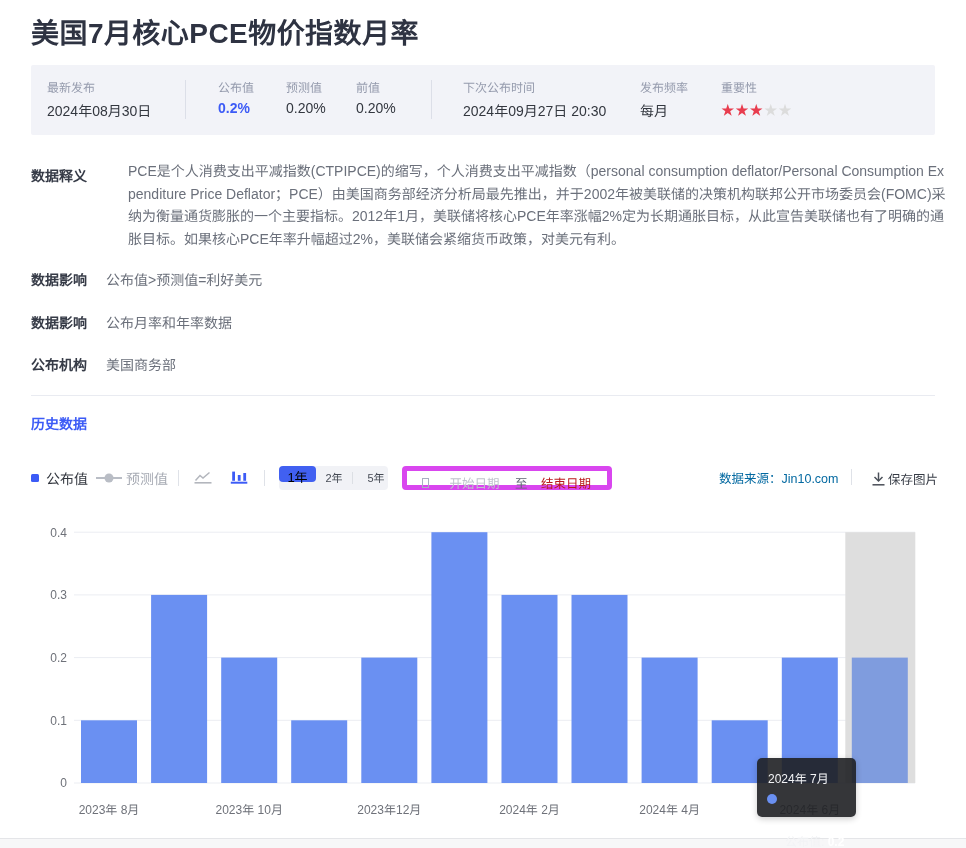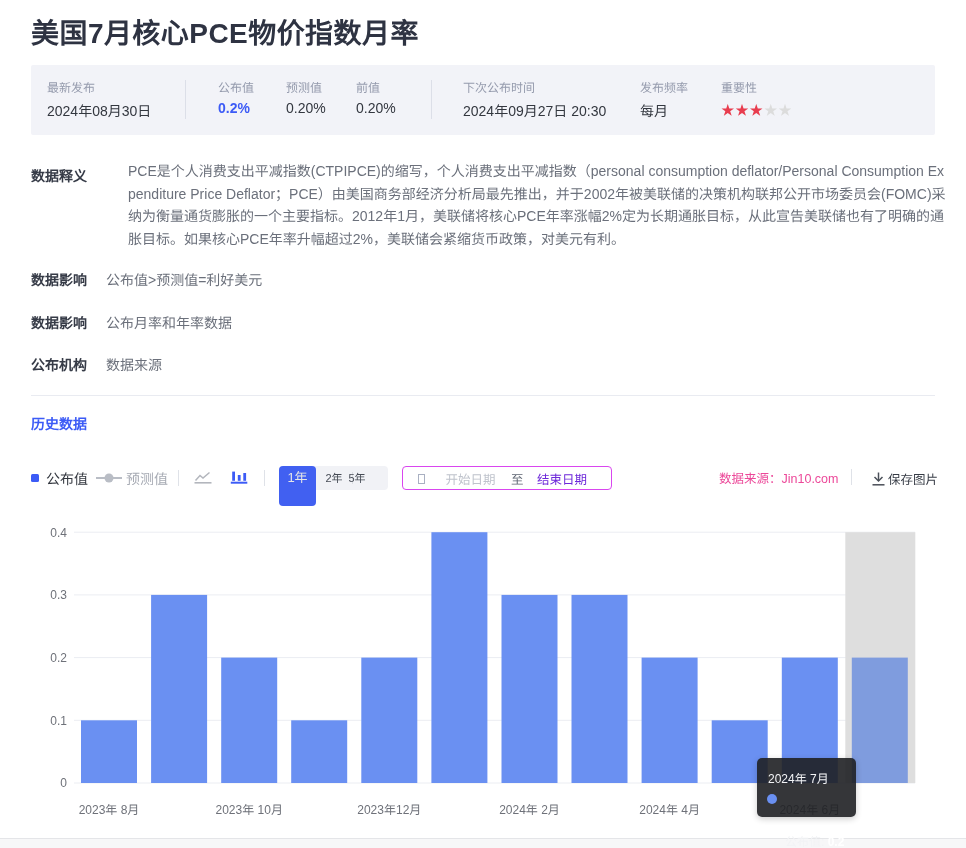--- a/index.html
+++ b/index.html
@@ -20,24 +20,24 @@
   #para { left:106px; top:160px; width:840px;margin-left:22px; }
   .row-body { font-size:14px; color:#6b707b; white-space:nowrap; }
 
   #divider1 { left:31px; top:395px; width:904px; height:1px; background:#e9ebf1; }
   #hist { left:31px; top:413px; font-size:14px; font-weight:700; color:#3c5bf6; }
 
   .ctrl-text { font-size:14px; color:#33373f; white-space:nowrap; }
   .v-div { position:absolute; width:1px; background:#dfe2e8; }
 
   #ygroup { left:279px; top:466px; width:109px; height:24px; background:#f1f2f6; border-radius:4px; }
-  #btn1y { position:absolute; left:0; top:0; width:37px; height:40px; background:#4160f1; border-radius:4px; color:#e5e5e5; font-size:13px; text-align:center; line-height:24px; }
+  #btn1y { position:absolute; left:0; top:0; width:37px; height:16px; background:#4160f1; border-radius:4px; color:#000000; font-size:13px; text-align:center; line-height:24px; }
   .ybtn { position:absolute; top:0; width:36px; height:36px; color:#474c56; font-size:11px; text-align:center; line-height:24px; }
 
-  #datebox { left:402px; top:466px; width:210px; height:24px; border:1px solid #d946ef; border-radius:4px; background:#fff; }
+  #datebox { left:402px; top:466px; width:210px; height:24px; border:5px solid #d946ef; border-radius:4px; background:#fff; }
 
   #tooltip { left:757px; top:758px; width:99px; height:59px; background:rgba(31,32,36,0.9); border-radius:5px; box-shadow:0 2px 6px rgba(0,0,0,0.2); z-index:5; }
   #tooltip .t1 { position:absolute; left:11px; top:11px; font-size:12px; color:#f2f3f5; white-space:nowrap; }
   #tooltip .dot { position:absolute; left:10px; top:36px; width:10px; height:10px; border-radius:50%; background:#6a90f2; }
   #tooltip .t2 { position:absolute; left:28px; top:35px; font-size:12px; color:#f2f3f5; white-space:nowrap;margin-top:39px; }
   #tooltip .t2 b { font-weight:700; color:#fff; }
 
   #footer { left:0; top:838px; width:966px; height:10px; background:#f7f7f8; border-top:1px solid #e4e5e8; }
 </style>
 </head>
@@ -67,21 +67,21 @@
   <div class="sec-label abs" style="left:31px; top:165px;">数据释义</div>
   <div id="para" class="sec-body abs">PCE是个人消费支出平减指数(CTPIPCE)的缩写，个人消费支出平减指数（personal consumption deflator/Personal Consumption Ex<br>penditure Price Deflator；PCE）由美国商务部经济分析局最先推出，并于2002年被美联储的决策机构联邦公开市场委员会(FOMC)采<br>纳为衡量通货膨胀的一个主要指标。2012年1月，美联储将核心PCE年率涨幅2%定为长期通胀目标，从此宣告美联储也有了明确的通<br>胀目标。如果核心PCE年率升幅超过2%，美联储会紧缩货币政策，对美元有利。</div>
 
   <div class="sec-label abs" style="left:31px; top:269px;">数据影响</div>
   <div class="row-body abs" style="left:106px; top:269px;">公布值&gt;预测值=利好美元</div>
 
   <div class="sec-label abs" style="left:31px; top:311.5px;">数据影响</div>
   <div class="row-body abs" style="left:106px; top:311.5px;">公布月率和年率数据</div>
 
   <div class="sec-label abs" style="left:31px; top:354px;">公布机构</div>
-  <div class="row-body abs" style="left:106px; top:354px;">数据来源</div>
+  <div class="row-body abs" style="left:106px; top:354px;">美国商务部</div>
 
   <div id="divider1" class="abs"></div>
   <div id="hist" class="abs">历史数据</div>
 
   <div class="abs" style="left:31px; top:474px; width:8px; height:8px; background:#3c5bf6; border-radius:1.5px;"></div>
   <div class="ctrl-text abs" style="left:46px; top:467.5px;">公布值</div>
   <svg class="abs" style="left:96px; top:472px;" width="26" height="12" viewBox="0 0 26 12">
     <line x1="0" y1="6" x2="26" y2="6" stroke="#b9bdc5" stroke-width="2"></line>
     <circle cx="13" cy="6" r="4.5" fill="#b9bdc5"></circle>
   </svg>
@@ -96,31 +96,31 @@
     <rect x="7.8" y="7.0" width="2.8" height="5.8" fill="#3c5bf6"></rect>
     <rect x="13.3" y="5.0" width="2.8" height="7.8" fill="#3c5bf6"></rect>
     <line x1="0.8" y1="14.7" x2="17.3" y2="14.7" stroke="#3c5bf6" stroke-width="2"></line>
   </svg>
   <div class="v-div abs" style="left:264px; top:470px; height:16px;"></div>
 
   <div id="ygroup" class="abs">
     <div id="btn1y">1年</div>
     <div class="ybtn" style="left:37px;">2年</div>
     <div class="v-div" style="left:73px; top:6px; height:12px; background:#dcdfe4;"></div>
-    <div class="ybtn" style="left:60px;border-radius:6px;">5年</div>
+    <div class="ybtn" style="left:79px;border-radius:6px;">5年</div>
   </div>
 
   <div id="datebox" class="abs">
     <div class="abs" style="left:15px; top:7px; width:7px; height:10px; border:1px solid #a9b0c2;"></div>
     <div class="abs" style="left:42.5px; top:7px; font-size:12.5px; line-height:12.5px; color:#bfc3cc;">开始日期</div>
     <div class="abs" style="left:108px; top:7px; font-size:12.5px; line-height:12.5px; color:#5f6673;">至</div>
-    <div class="abs" style="left:134px; top:7px; font-size:12.5px; line-height:12.5px; color:#6d28d9;">结束日期</div>
+    <div class="abs" style="left:134px; top:7px; font-size:12.5px; line-height:12.5px; color:#b91c1c;">结束日期</div>
   </div>
 
-  <div class="abs" style="left:719px; top:468px; font-size:12.5px; color:#ec4899; white-space:nowrap;">数据来源：Jin10.com</div>
+  <div class="abs" style="left:719px; top:468px; font-size:12.5px; color:#0369a1; white-space:nowrap;">数据来源：Jin10.com</div>
   <div class="v-div abs" style="left:851px; top:469px; height:16px;"></div>
   <svg class="abs" style="left:871.5px; top:471.5px;" width="13" height="14" viewBox="0 0 13 14">
     <line x1="6.5" y1="0.5" x2="6.5" y2="8.5" stroke="#4a4f58" stroke-width="1.5"></line>
     <polyline points="2.5,5 6.5,9 10.5,5" fill="none" stroke="#4a4f58" stroke-width="1.5"></polyline>
     <line x1="0.5" y1="12.8" x2="12.5" y2="12.8" stroke="#4a4f58" stroke-width="1.5"></line>
   </svg>
   <div class="abs" style="left:888px; top:468.5px; font-size:12.5px; color:#363b45; white-space:nowrap;">保存图片</div>
 
   <svg class="abs" style="left:0; top:500px;" width="966" height="330" viewBox="0 0 966 330">
 

